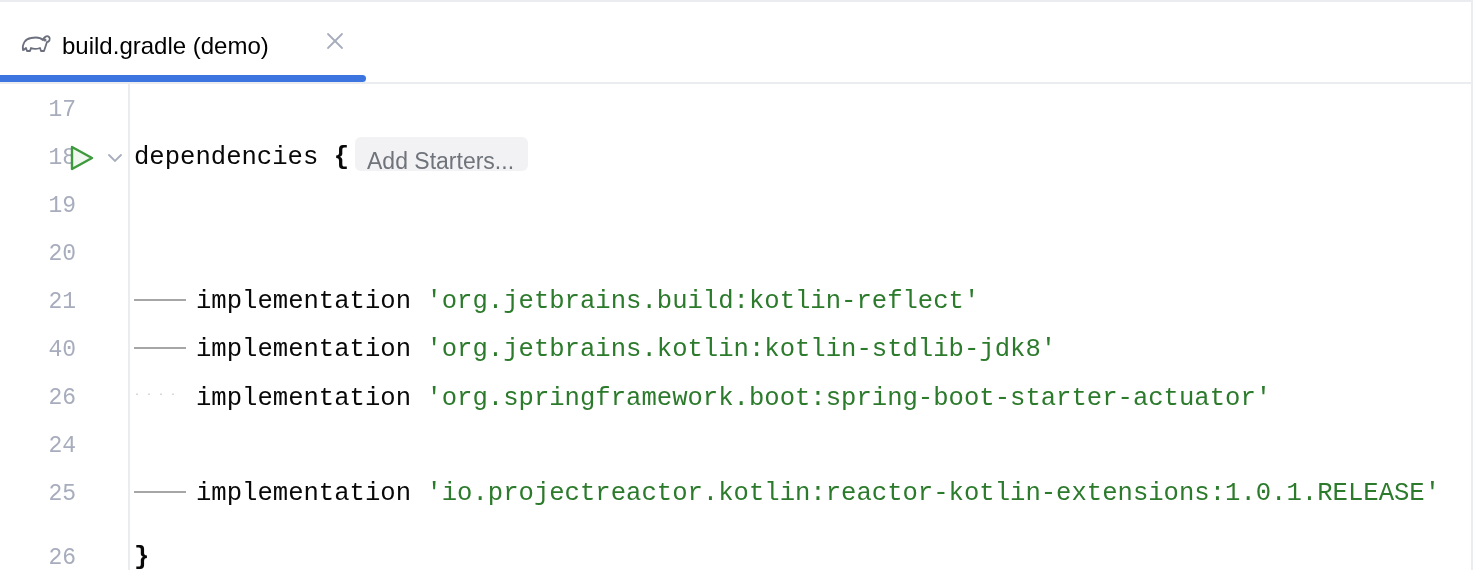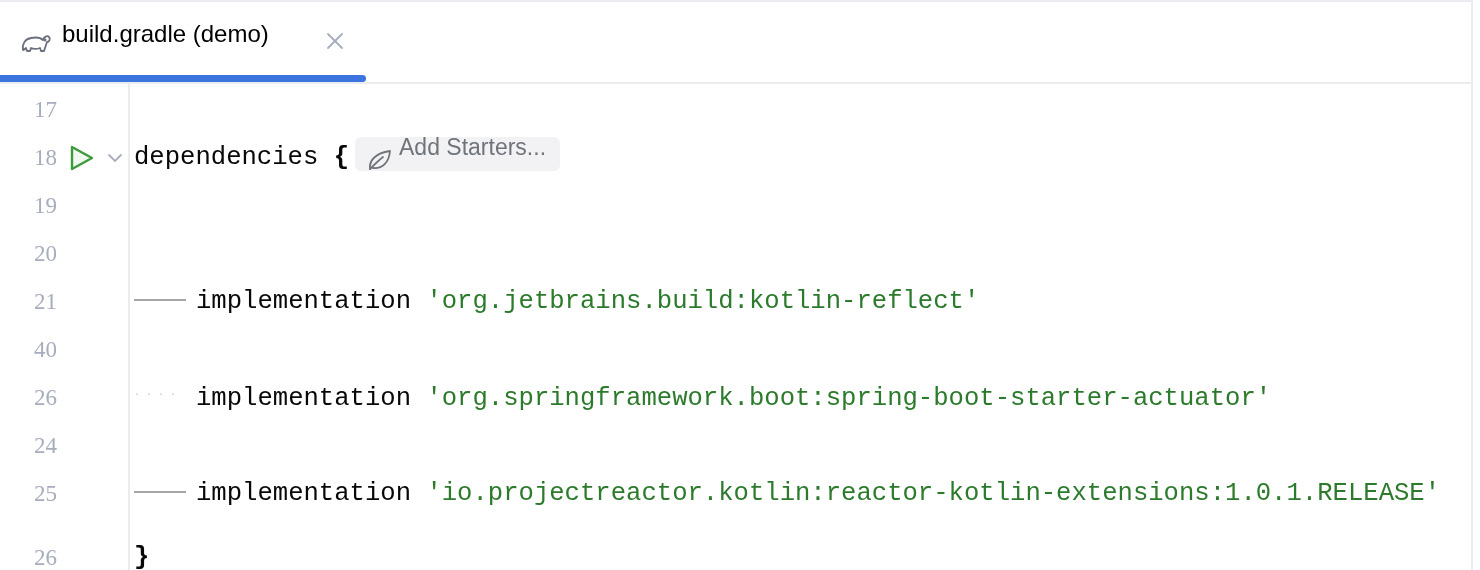--- a/index.html
+++ b/index.html
@@ -1,34 +1,34 @@
 <!DOCTYPE html>
 <html><head>
 <meta charset="utf-8">
 <style>
   html, body { margin:0; padding:0; background:#ffffff; }
   body { width:1480px; height:570px; position:relative; overflow:hidden; font-family:"Liberation Sans", sans-serif; }
   .frame { position:absolute; left:0; top:0; width:1473px; height:570px; border-top:2px solid #ebecf0; border-right:2px solid #ebecf0; box-sizing:border-box; }
   .tabbar { position:absolute; left:0; top:2px; width:1471px; height:80px; border-bottom:2px solid #ebecf0; background:#fff; }
   .tab { position:absolute; left:0; top:0; height:80px; width:366px; display:flex; align-items:center; }
   .tab-icon { position:absolute; left:20px; top:28px; width:32px; height:26px; }
-  .tab-label { position:absolute; left:62px; top:18px; font-size:24px; color:#000; }
+  .tab-label { position:absolute; left:62px; top:30px; font-size:24px; color:#000; }
   .tab-close { position:absolute; left:324px; top:28px; width:22px; height:22px; cursor:pointer; }
   .tab-underline { position:absolute; left:0; top:73px; width:366px; height:7px; background:#3c74e0; border-radius:0 4px 4px 0; }
   .gutter-sep { position:absolute; left:128px; top:84px; width:2px; height:486px; background:#ebecf0; }
   .editor { position:absolute; left:0; top:86px; width:1471px; }
   .line { position:absolute; left:0; height:48px; width:1471px; }
-  .ln { position:absolute; left:0; width:57px; text-align:right; font-family:Liberation Serif, serif; font-size:23px; color:#a8adbd; line-height:48px; }
+  .ln { position:absolute; left:0; width:57px; text-align:right; font-family:Liberation Mono, monospace; font-size:23px; color:#a8adbd; line-height:48px;padding-left:19px; }
   .code { position:absolute; left:134px; font-family:"Liberation Mono", monospace; font-size:25.6px; line-height:48px; white-space:pre; color:#080808; }
   .str { color:#2c7a2c; }
   .guide-solid { display:inline-block; width:52px; height:2px; background:#a6a6a6; vertical-align:middle; margin-right:10px; position:relative; top:-1px; }
   .guide-dots { display:inline-block; width:52px; vertical-align:middle; margin-right:10px; color:#c0c0c0; font-size:10px; letter-spacing:6px; position:relative; top:-3px; }
   .run-icon { position:absolute; left:68px; top:10px; width:28px; height:28px; cursor:pointer; }
   .fold-icon { position:absolute; left:106px; top:17px; width:18px; height:14px; cursor:pointer; }
-  .chip { display:inline-flex; align-items:flex-end; background:#f2f2f4; border-radius:6px; height:34px; padding:0 14px 0 12px; margin-left:6px; vertical-align:middle; position:relative; top:-3px; font-family:"Liberation Sans", sans-serif; font-size:23px; color:#6f737a; cursor:pointer; }
+  .chip { display:inline-flex; align-items:flex-end; background:#f2f2f4; border-radius:6px; height:34px; padding:0 14px 0 12px; margin-left:6px; vertical-align:middle; position:relative; top:-3px; font-family:"Liberation Sans", sans-serif; font-size:23px; color:#6f737a; cursor:pointer;flex-direction:column; }
   .chip svg { margin-right:6px; }
 </style>
 </head>
 <body>
 
 <div class="frame"></div>
 
 <div class="tabbar">
   <div class="tab">
     <svg class="tab-icon" viewBox="0 0 32 26" fill="none" stroke="#6c707e" stroke-width="1.8" stroke-linejoin="round" stroke-linecap="round">
@@ -74,20 +74,21 @@
     <span class="ln">20</span>
   </div>
 
   <div class="line" style="top:192px">
     <span class="ln">21</span>
     <span class="code"><span class="guide-solid"></span><span>implementation</span> <span class="str">'org.jetbrains.build:kotlin-reflect'</span></span>
   </div>
 
   <div class="line" style="top:240px">
     <span class="ln">40</span>
+    <span class="code"><span class="guide-solid"></span><span>implementation</span> <span class="str">'org.jetbrains.kotlin:kotlin-stdlib-jdk8'</span></span>
   </div>
 
   <div class="line" style="top:288px">
     <span class="ln">26</span>
     <span class="code"><span class="guide-dots">····</span><span>implementation</span> <span class="str">'org.springframework.boot:spring-boot-starter-actuator'</span></span>
   </div>
 
   <div class="line" style="top:336px">
     <span class="ln">24</span>
   </div>

